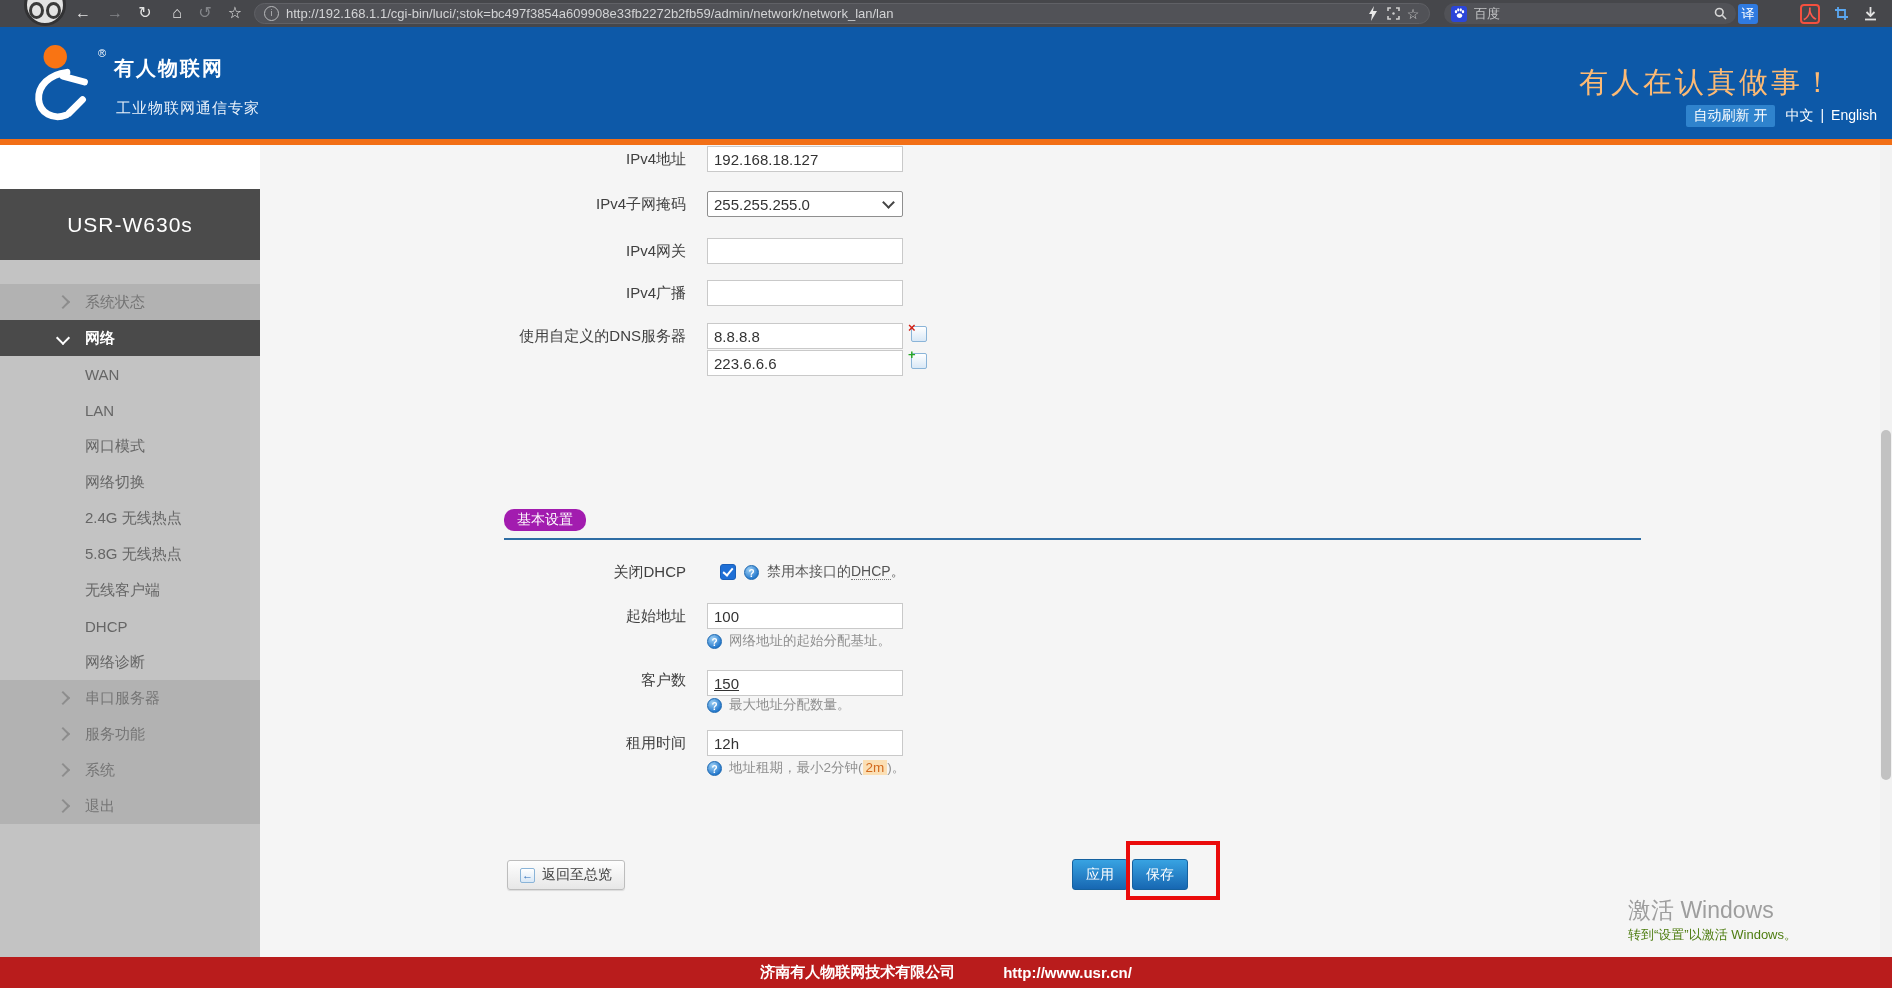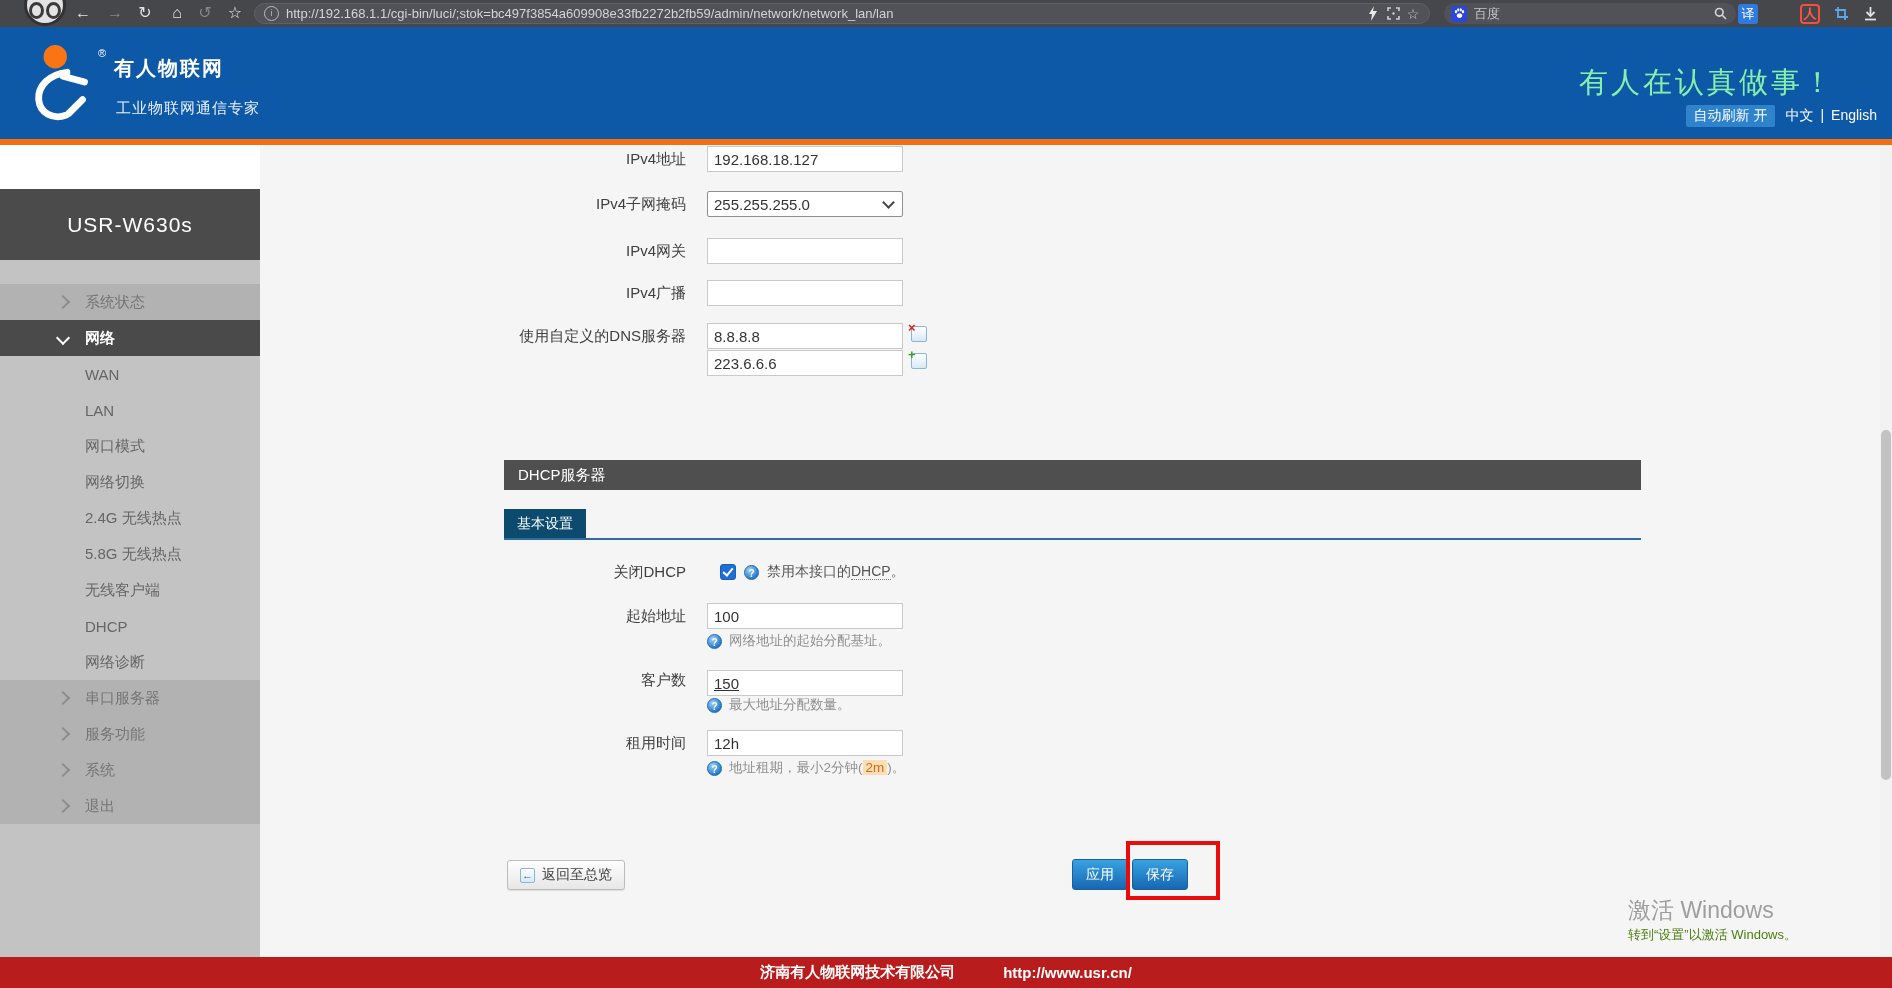--- a/index.html
+++ b/index.html
@@ -34,21 +34,21 @@
   .ext-dl{left:1860px;}
   .ext-more{left:1884px;color:#84868a;font-size:14px;}
 
   
   .header{position:absolute;left:0;top:27px;width:100%;height:112px;background:#0d59a8;
           border-bottom:6px solid #f26f16;box-sizing:content-box;z-index:20;}
   .logo{position:absolute;left:26px;top:16px;}
   .reg{position:absolute;left:98px;top:20px;color:#fff;font-size:11px;}
   .brand{position:absolute;left:114px;top:28px;color:#fff;font-size:20px;font-weight:bold;letter-spacing:2px;}
   .slogan{position:absolute;left:116px;top:72px;color:#e8f0f9;font-size:15px;letter-spacing:1px;}
-  .motto{position:absolute;right:57px;top:36px;color:#86efac;font-size:29px;letter-spacing:3px;}
+  .motto{position:absolute;right:57px;top:36px;color:#fdba74;font-size:29px;letter-spacing:3px;}
   .hdr-right{position:absolute;right:15px;top:78px;display:flex;align-items:center;gap:10px;}
   .refresh-badge{background:#2f83cd;color:#fff;font-size:14px;padding:2px 8px;border-radius:2px;}
   .langs{color:#fff;font-size:14px;display:flex;gap:7px;}
 
   
   .sidebar{position:absolute;left:0;top:145px;width:260px;height:801px;background:#c3c3c3;z-index:10;margin-top:44px;}
   .side-title{height:71px;background:#4b4b4b;color:#fff;display:flex;align-items:center;justify-content:center;
               font-size:21px;letter-spacing:1px;}
   .menu{margin-top:24px;}
   .mi{height:36px;display:flex;align-items:center;font-size:15px;color:#666;position:relative;padding-left:85px;cursor:default;}
@@ -70,22 +70,22 @@
   .sel span{flex:1;}
   .sel .vchev{width:7px;height:7px;border-right:2px solid #444;border-bottom:2px solid #444;transform:rotate(45deg);margin-right:3px;margin-top:-3px;}
   .doc-ico{position:absolute;left:651px;width:16px;height:16px;background:linear-gradient(#ffffff,#d9e8f6);
            border:1px solid #8ab4d8;border-radius:2px;box-sizing:border-box;cursor:pointer;}
   .doc-ico em{position:absolute;left:-4px;top:-7px;font-style:normal;font-weight:bold;font-size:13px;}
   .doc-ico.del em{color:#d42015;}
   .doc-ico.add em{color:#27a527;}
 
   .secbar{position:absolute;left:244px;top:315px;width:1137px;height:30px;background:#4f4f4f;color:#fff;
           font-size:15px;line-height:30px;padding-left:14px;box-sizing:border-box;}
-  .tab{position:absolute;left:244px;top:364px;width:82px;height:29px;background:#0c4a6e;color:#fff;font-size:14px;
-       display:flex;align-items:center;justify-content:center;cursor:pointer;}
+  .tab{position:absolute;left:244px;top:364px;width:82px;height:22px;background:#a21caf;color:#fff;font-size:14px;
+       display:flex;align-items:center;justify-content:center;cursor:pointer;border-radius:10px;}
   .tabline{position:absolute;left:244px;top:393px;width:1137px;height:2px;background:#2e6da4;}
 
   .cbrow{position:absolute;left:460px;top:416px;display:flex;align-items:center;gap:8px;height:22px;}
   .cb{width:16px;height:16px;background:#1e6fd6;border:1px solid #1a5fb8;border-radius:3px;position:relative;cursor:pointer;box-sizing:border-box;}
   .cb::after{content:"";position:absolute;left:4px;top:1px;width:4px;height:8px;border-right:2px solid #fff;border-bottom:2px solid #fff;transform:rotate(40deg);}
   .q{width:15px;height:15px;border-radius:50%;flex:none;
      background:radial-gradient(circle at 35% 30%,#9fd1f5,#2277cc 75%);border:1px solid #1b67b0;
      color:#fff;font-size:10px;font-weight:bold;text-align:center;line-height:15px;box-sizing:border-box;font-style:normal;}
   .cbtext{font-size:14px;color:#555;}
   .dotted{border-bottom:1px dotted #777;}
@@ -295,21 +295,20 @@
     <div class="flabel" style="top:178px;">使用自定义的DNS服务器</div>
     <input class="tinput" style="top: 178px;" value="8.8.8.8">
     <span class="doc-ico del" style="top:181px;">
         <em>×</em>
       </span>
     <input class="tinput" style="top: 205px;" value="223.6.6.6">
     <span class="doc-ico add" style="top:208px;">
         <em>+</em>
       </span>
 
-    <div class="secbar">DHCP服务器</div>
     <div class="tab">基本设置</div>
     <div class="tabline"></div>
 
     <div class="flabel" style="top:414px;">关闭DHCP</div>
     <div class="cbrow">
       <span class="cb"></span>
       <i class="q">?</i>
       <span class="cbtext"><span>禁用本接口的</span><span class="dotted">DHCP</span><span>。</span></span>
     </div>
 

